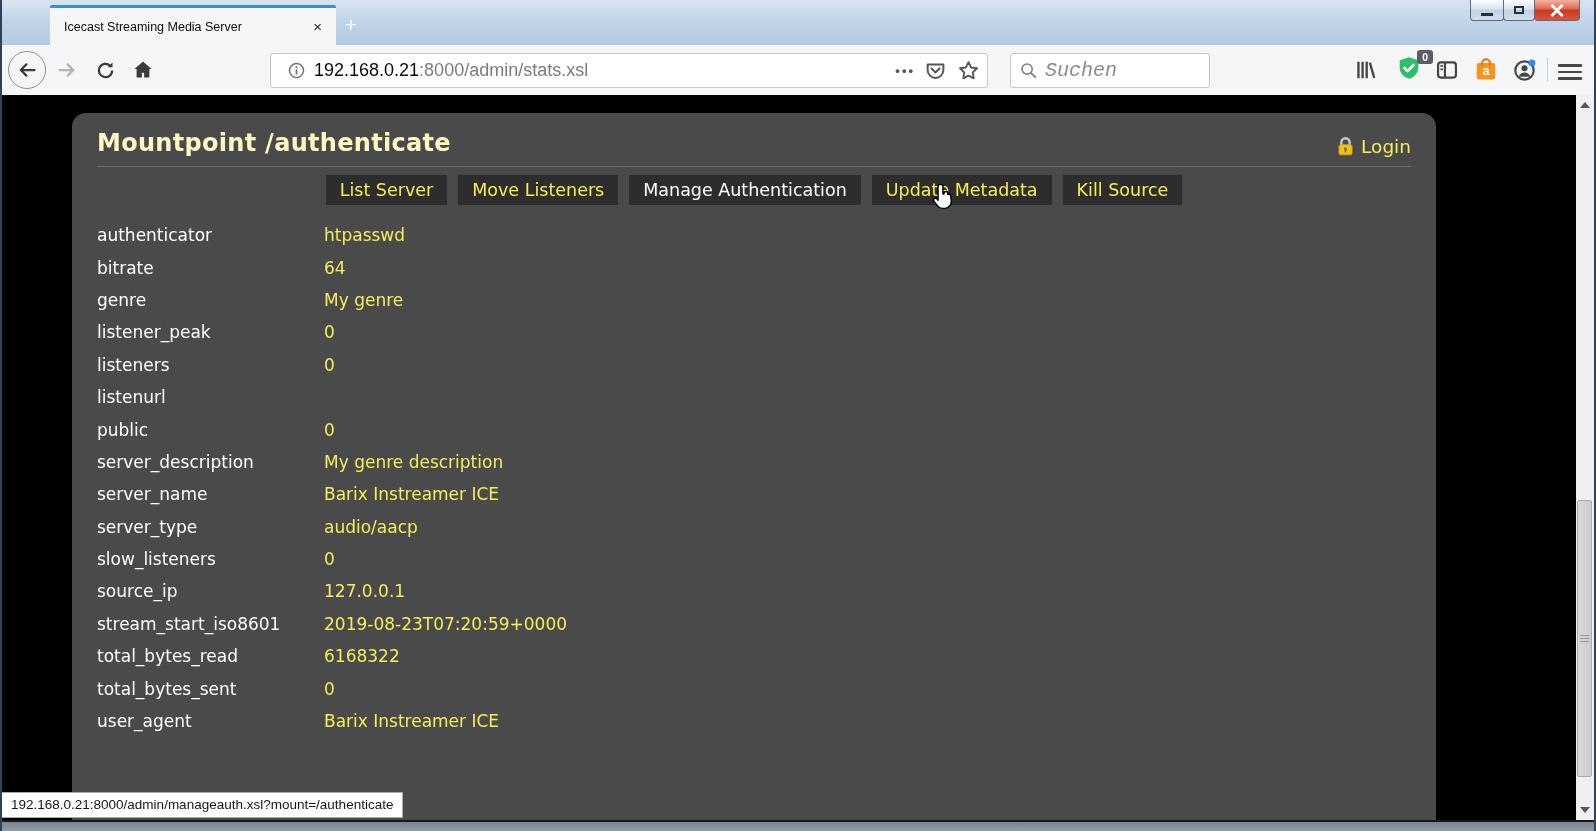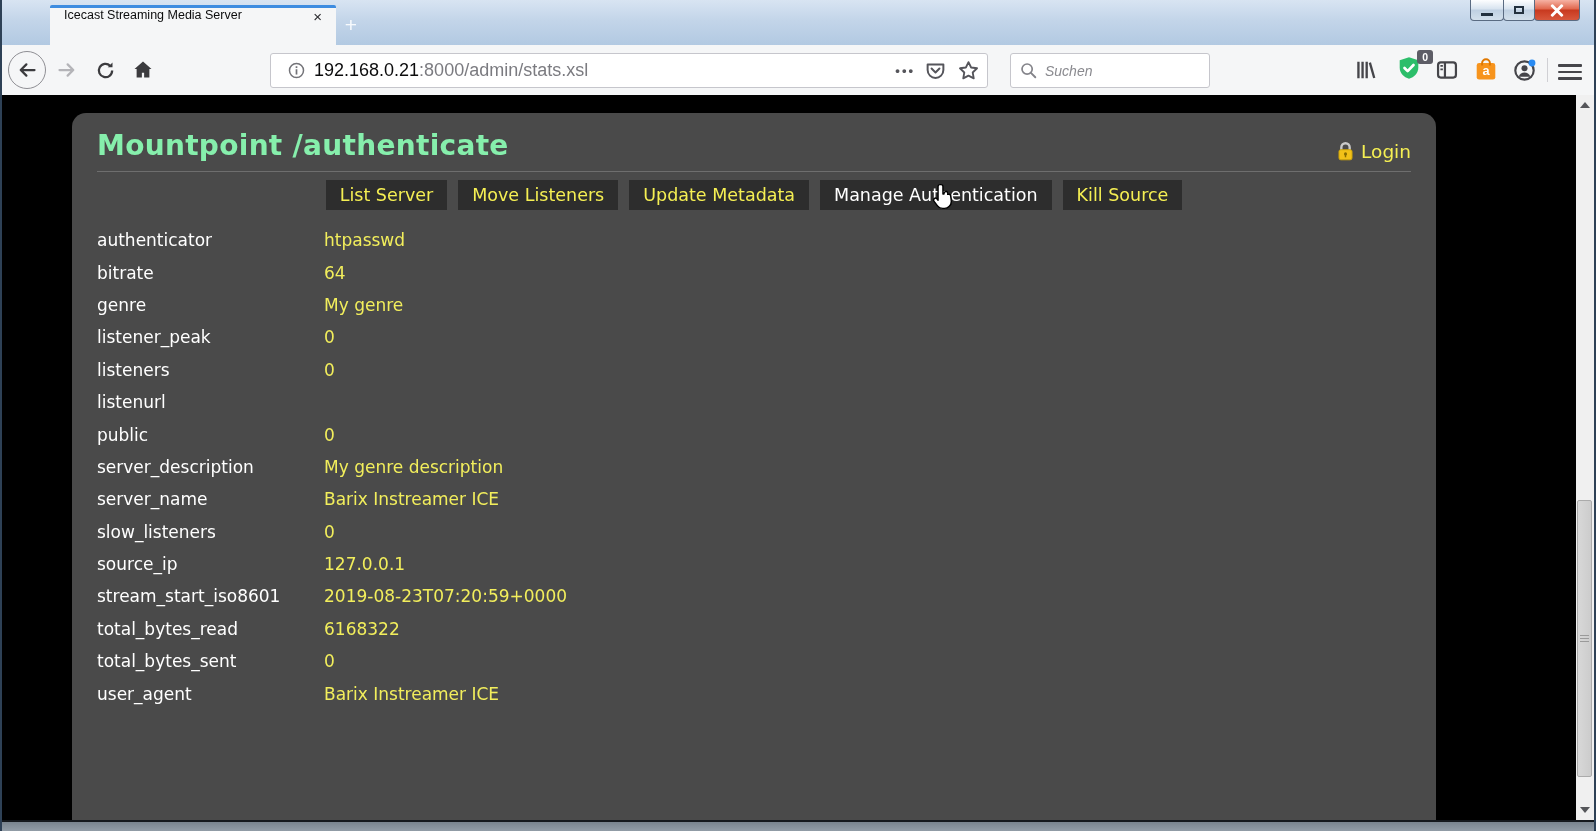--- a/index.html
+++ b/index.html
@@ -7,21 +7,21 @@
   body { font-family:"Liberation Sans", sans-serif; }
 
   .window { position:relative; width:1596px; height:831px;
     border-left:2px solid #2e4156; border-right:2px solid #2e4156; background:#000; }
 
   
   .titlebar { position:relative; height:45px;
     background:linear-gradient(180deg,#d8e4f2 0%,#c3d5e9 45%,#b2c9e2 100%); }
   .tab { position:absolute; left:48px; top:5px; width:286px; height:40px;
     background:#f5f6f7; border-top:3px solid #3d8ce0; border-radius:2px 2px 0 0;
-    display:flex; align-items:flex-start; padding:0 10px 0 14px; }
+    display:flex; align-items:center; padding:0 10px 0 14px; }
   .tab-title { font-size:12.5px; color:#0c0c0d; flex:1; white-space:nowrap; overflow:hidden; }
   .tab-close { font-size:15px; color:#2a2a2e; padding:0 4px; cursor:default; }
   .newtab { position:absolute; left:336px; top:13px; width:26px; height:26px;
     color:#f7fafd; font-size:21px; line-height:24px; text-align:center; }
 
   
   .win-controls { position:absolute; top:0; right:14px; display:flex; }
   .win-btn { height:21px; border:1px solid #5a6b82; border-top:none;
     border-radius:0 0 4px 4px; margin-left:-1px;
     background:linear-gradient(180deg,#fdfeff 0%,#d7e3ef 45%,#bfd0e2 50%,#d3e0ec 100%);
@@ -47,43 +47,43 @@
 
   .urlbar { position:absolute; left:268px; top:8px; width:718px; height:35px; background:#fff;
     border:1px solid #c6c6cc; border-radius:3px; display:flex; align-items:center; padding:0 8px; }
   .url-text { font-size:18px; margin-left:9px; flex:1; white-space:nowrap; overflow:hidden; }
   .url-host { color:#0c0c0d; } .url-rest { color:#7b7b80; }
   .url-dots { color:#55555b; font-size:13px; letter-spacing:2px; margin:0 10px; font-weight:bold; }
   .url-icon { margin-left:9px; }
 
   .searchbar { position:absolute; left:1008px; top:8px; width:200px; height:35px; background:#fff;
     border:1px solid #c6c6cc; border-radius:3px; display:flex; align-items:center; padding:0 9px; }
-  .searchbar input { border:none; outline:none; width:150px; margin-left:8px; font-size:14px;
-    font-family:Liberation Sans, sans-serif; color:#3a3a3e; background:transparent; }
+  .searchbar input { border:none; outline:none; width:150px; margin-left:8px; font-size:20px;
+    font-family:Liberation Mono, monospace; color:#3a3a3e; background:transparent; }
   .searchbar input::placeholder { font-style:italic; color:#8a8a8f; }
 
   .icon-btn { position:absolute; top:11px; width:30px; height:28px;
     display:flex; align-items:center; justify-content:center; }
   .shield-wrap { position:relative; }
   .badge { position:absolute; top:-6px; right:-12px; background:#5d5d66; color:#fff;
     font-size:10.5px; font-weight:bold; padding:1px 5px; border-radius:3px; line-height:12px; }
   .tb-sep { position:absolute; left:1545px; top:13px; width:1px; height:24px; background:#d0d0d4; }
   .hamburger { position:absolute; left:1556px; top:15px; width:24px; }
   .hamburger div { height:2.5px; background:#45454a; margin:4px 0; border-radius:1px; }
 
   
   .content { position:relative; height:725px; background:#000; overflow:hidden; }
 
   .card { position:absolute; left:70px; top:18px; width:1364px; height:calc(100% - 18px);
     background:#4a4a4a; border-radius:14px 14px 0 0; padding:0 25px;
     font-family:"DejaVu Sans", sans-serif; }
 
   .card-header { display:flex; justify-content:space-between; align-items:flex-end;
     padding:16px 0 9px 0; border-bottom:1px solid #6e6e6e; }
-  .page-heading { font-size:28px; font-weight:bold; color:#86efac; letter-spacing:0.3px; }
+  .page-heading { font-size:24px; font-weight:bold; color:#fef9c3; letter-spacing:0.3px; }
   .login { display:flex; align-items:center; gap:7px; font-size:18.5px; color:#f5ef53;justify-content:space-between; }
 
   .mount-actions { display:flex; justify-content:center; gap:11px; margin-top:8px; }
   .mount-btn { background:#2d2d2d; color:#f5ef53; font-size:17.5px; padding:5px 14px;
     white-space:nowrap; cursor:pointer; }
   .mount-btn.hover { color:#ffffff; }
 
   .stats { margin-top:14px; }
   .stat-row { display:flex; align-items:center; height:32.4px; font-size:17px; }
   .stat-key { width:227px; flex-shrink:0; color:#ffffff; }
@@ -245,22 +245,22 @@
               <circle cx="7" cy="10" r="1.3" fill="#8a6d00"></circle>
               <rect x="6.4" y="10.5" width="1.2" height="2.4" fill="#8a6d00"></rect>
             </svg>
           <span>Login</span>
         </span>
       </div>
 
       <div class="mount-actions">
           <span class="mount-btn">List Server</span>
           <span class="mount-btn">Move Listeners</span>
+          <span class="mount-btn hover">Manage Authentication</span>
           <span class="mount-btn">Update Metadata</span>
-          <span class="mount-btn hover">Manage Authentication</span>
           <span class="mount-btn">Kill Source</span>
         </div>
 
       <div class="stats">
           <div class="stat-row">
             <span class="stat-key">authenticator</span>
             <span class="stat-value">htpasswd</span>
           </div>
           <div class="stat-row">
             <span class="stat-key">bitrate</span>
@@ -285,20 +285,24 @@
             <span class="stat-key">public</span>
             <span class="stat-value">0</span>
           </div>
           <div class="stat-row">
             <span class="stat-key">server_description</span>
             <span class="stat-value">My genre description</span>
           </div>
           <div class="stat-row">
             <span class="stat-key">server_name</span>
             <span class="stat-value">Barix Instreamer ICE</span>
+          </div>
+          <div class="stat-row">
+            <span class="stat-key">server_type</span>
+            <span class="stat-value">audio/aacp</span>
           </div>
           <div class="stat-row">
             <span class="stat-key">slow_listeners</span>
             <span class="stat-value">0</span>
           </div>
           <div class="stat-row">
             <span class="stat-key">source_ip</span>
             <span class="stat-value">127.0.0.1</span>
           </div>
           <div class="stat-row">
@@ -329,20 +333,21 @@
             <div></div>
             <div></div>
             <div></div>
           </div>
       </div>
       <div class="sb-arrow down">
           <div class="tri-down"></div>
         </div>
     </div>
 
+    <div class="statusbar">192.168.0.21:8000/admin/manageauth.xsl?mount=/authenticate</div>
 
     <div class="cursor">
       <svg width="24" height="28" viewBox="0 0 22 26">
           <path d="M8.2 1.5c1 0 1.8.8 1.8 1.8v6.9l.9.1.3-1.1c.2-.9 1.1-1.5 2-1.3.9.2 1.5 1 1.3 1.9l-.1.8.9-.1c.9-.1 1.8.5 1.9 1.4l.5 4.3c.3 2-.4 4.1-1.8 5.5-1.2 1.2-2.8 1.9-4.4 1.9h-1.7c-1.9 0-3.7-.9-4.8-2.4l-3.2-4.2c-.6-.8-.5-1.9.2-2.5.7-.6 1.8-.5 2.4.2l1.1 1.3V3.3c0-1 .8-1.8 1.7-1.8z" fill="#fff" stroke="#000" stroke-width="1.3" stroke-linejoin="round"></path>
         </svg>
     </div>
   </div>
 
   <div class="bottom-frame"></div>
 </div>

